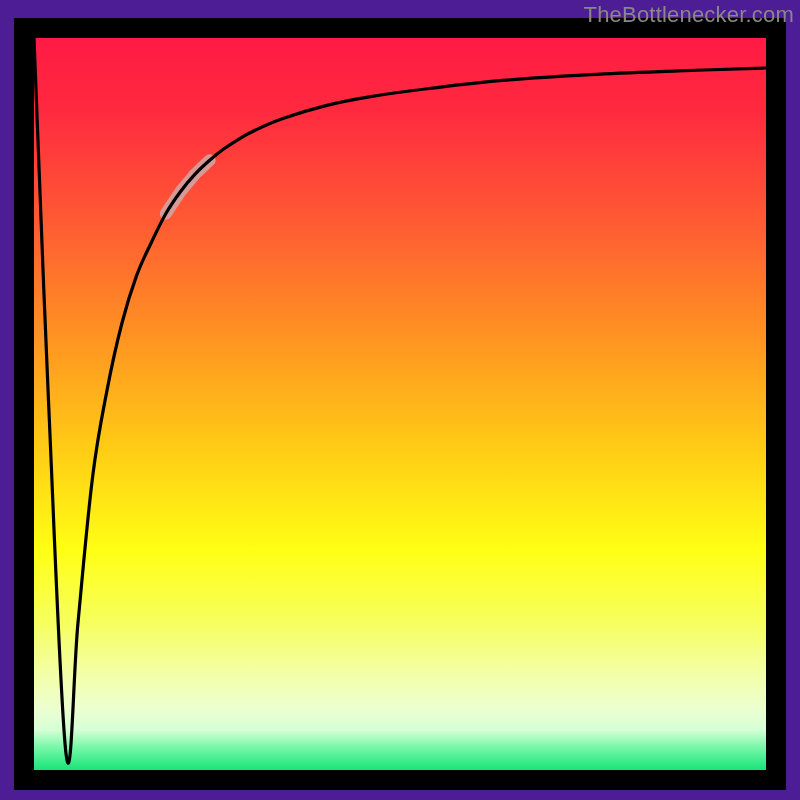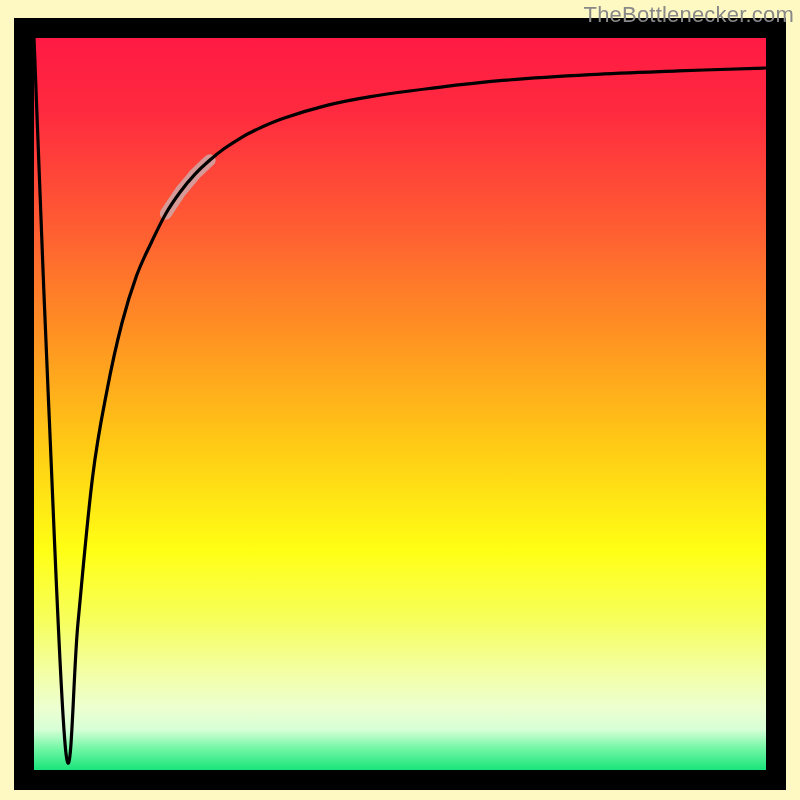--- a/index.html
+++ b/index.html
@@ -8,21 +8,21 @@
     width: 800px;
     height: 800px;
     background: #ffffff;
     font-family: Arial, Helvetica, sans-serif;
     overflow: hidden;
   }
   .stage {
     position: relative;
     width: 800px;
     height: 800px;
-    background: #fef9c3;
+    background: #4c1d95;
   }
   .chart-svg {
     position: absolute;
     top: 0;
     left: 0;
     width: 800px;
     height: 800px;
     display: block;
   }
   .attribution {

